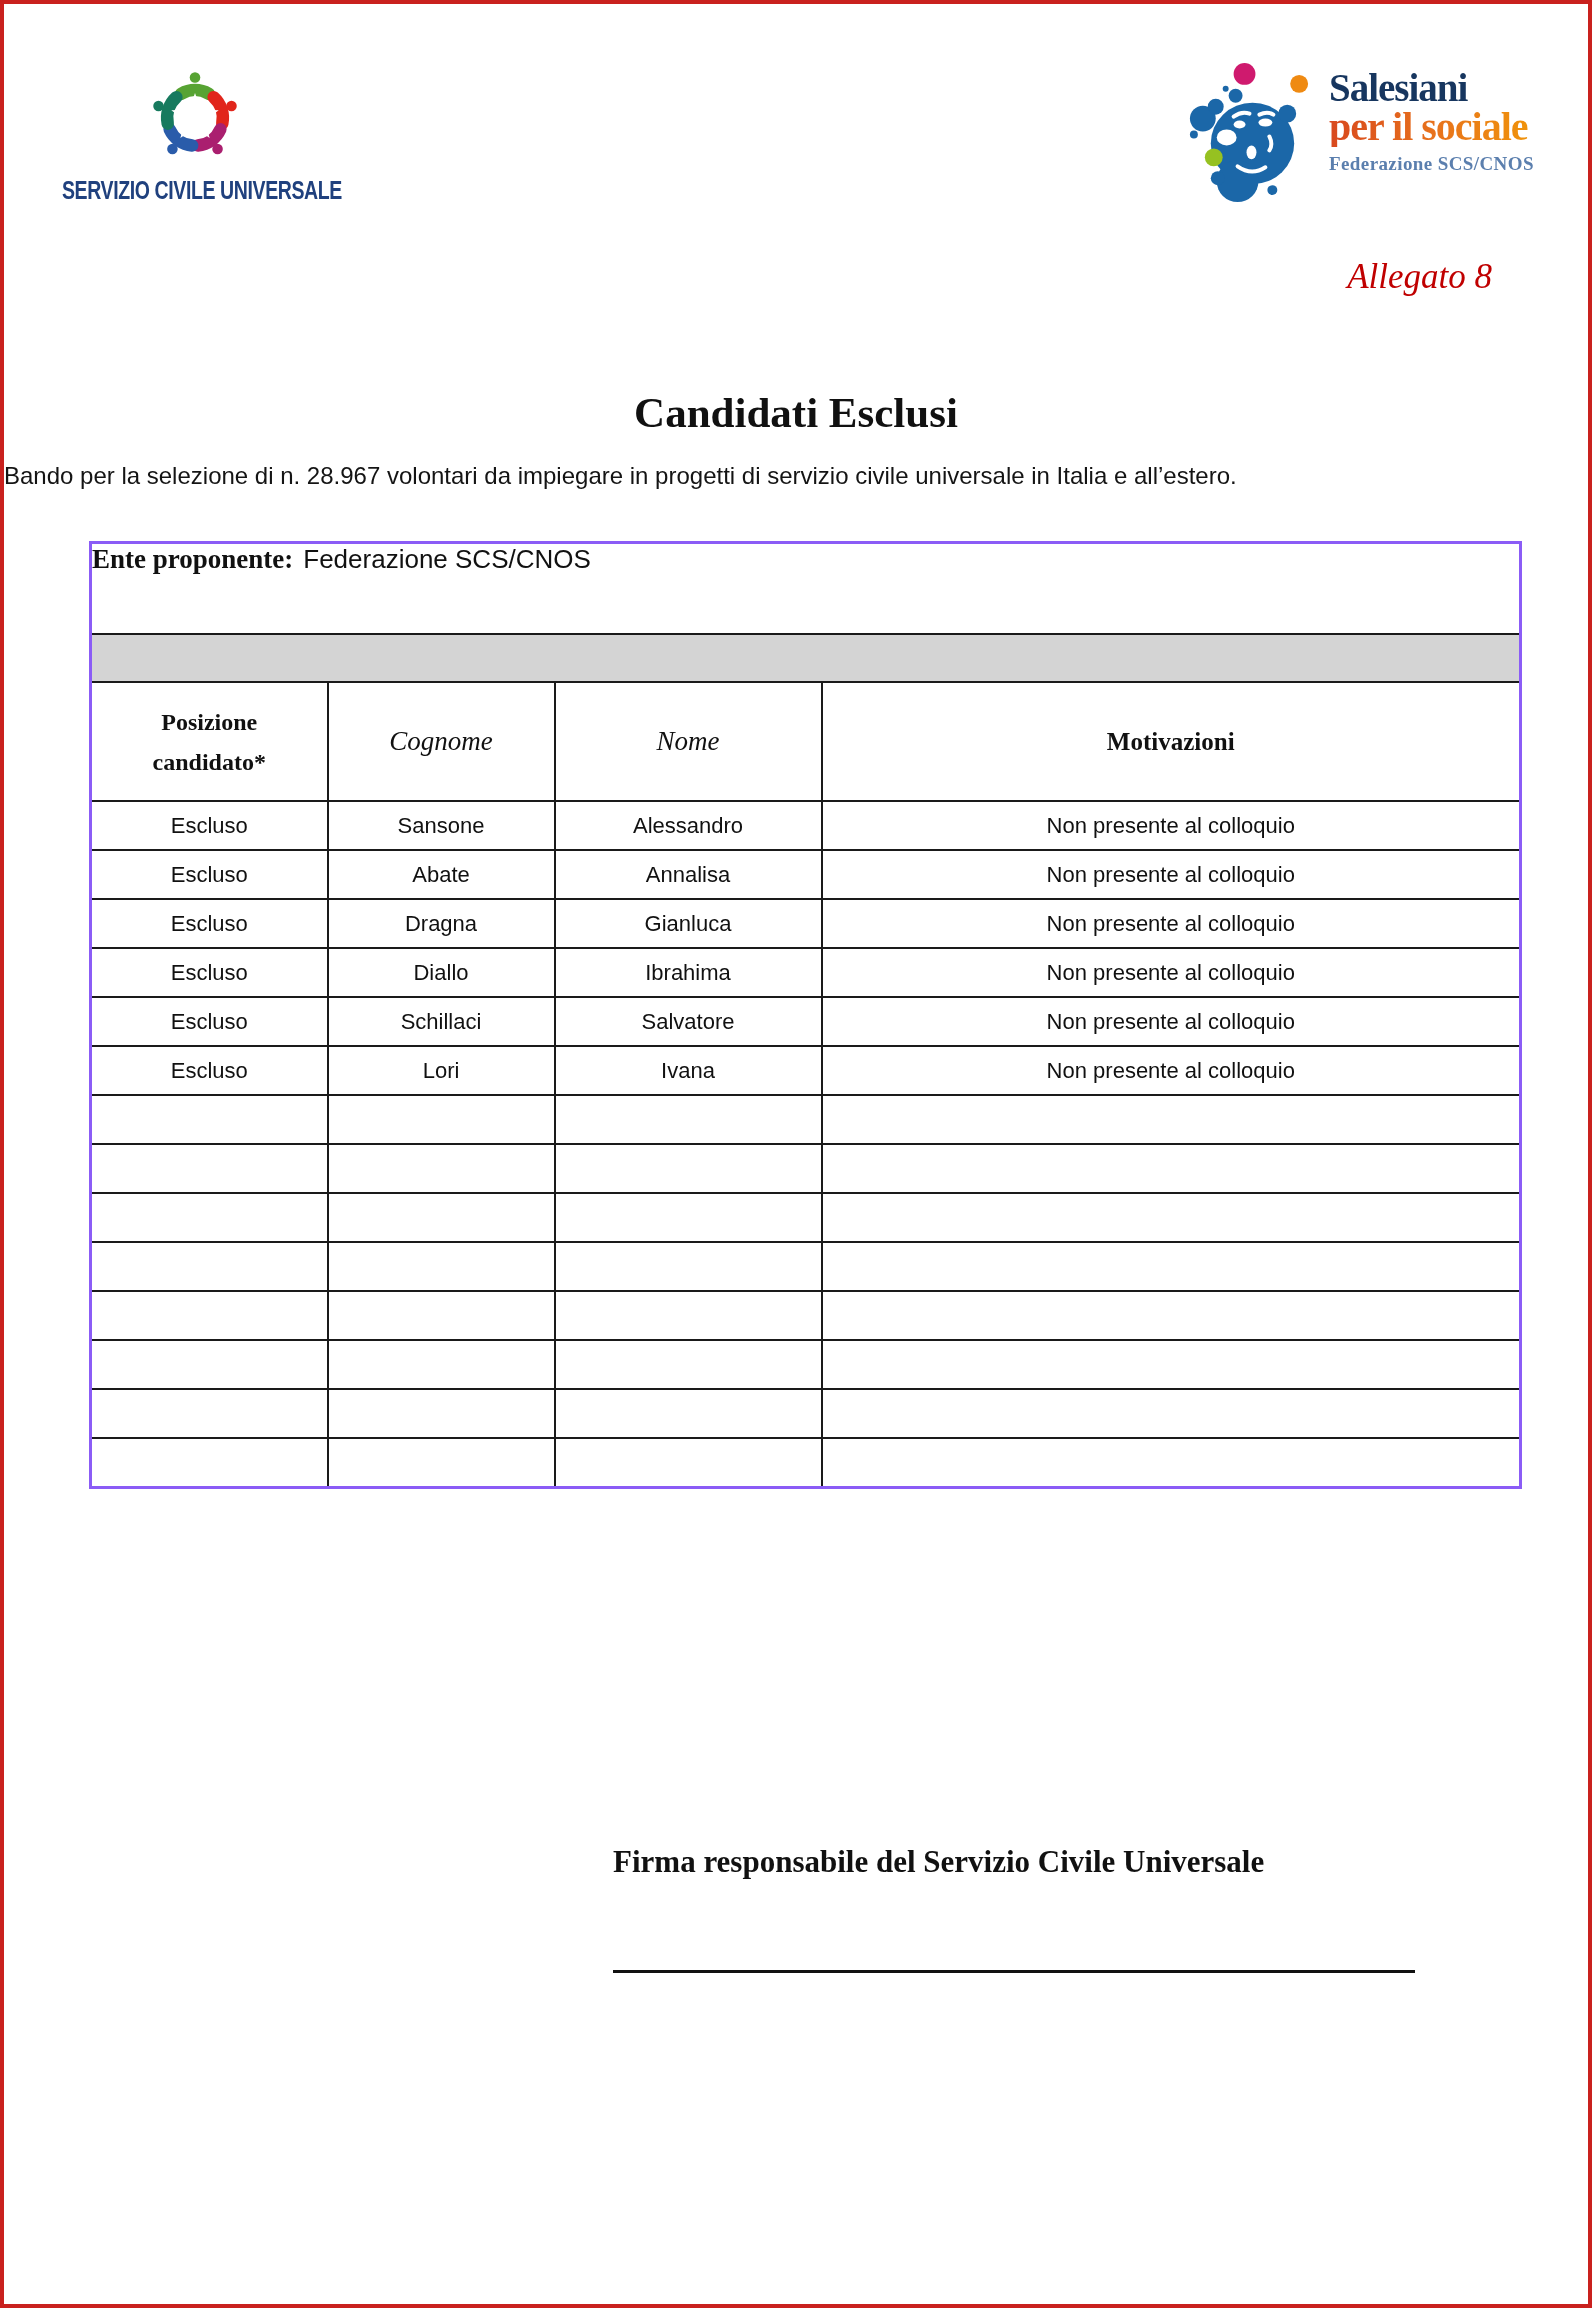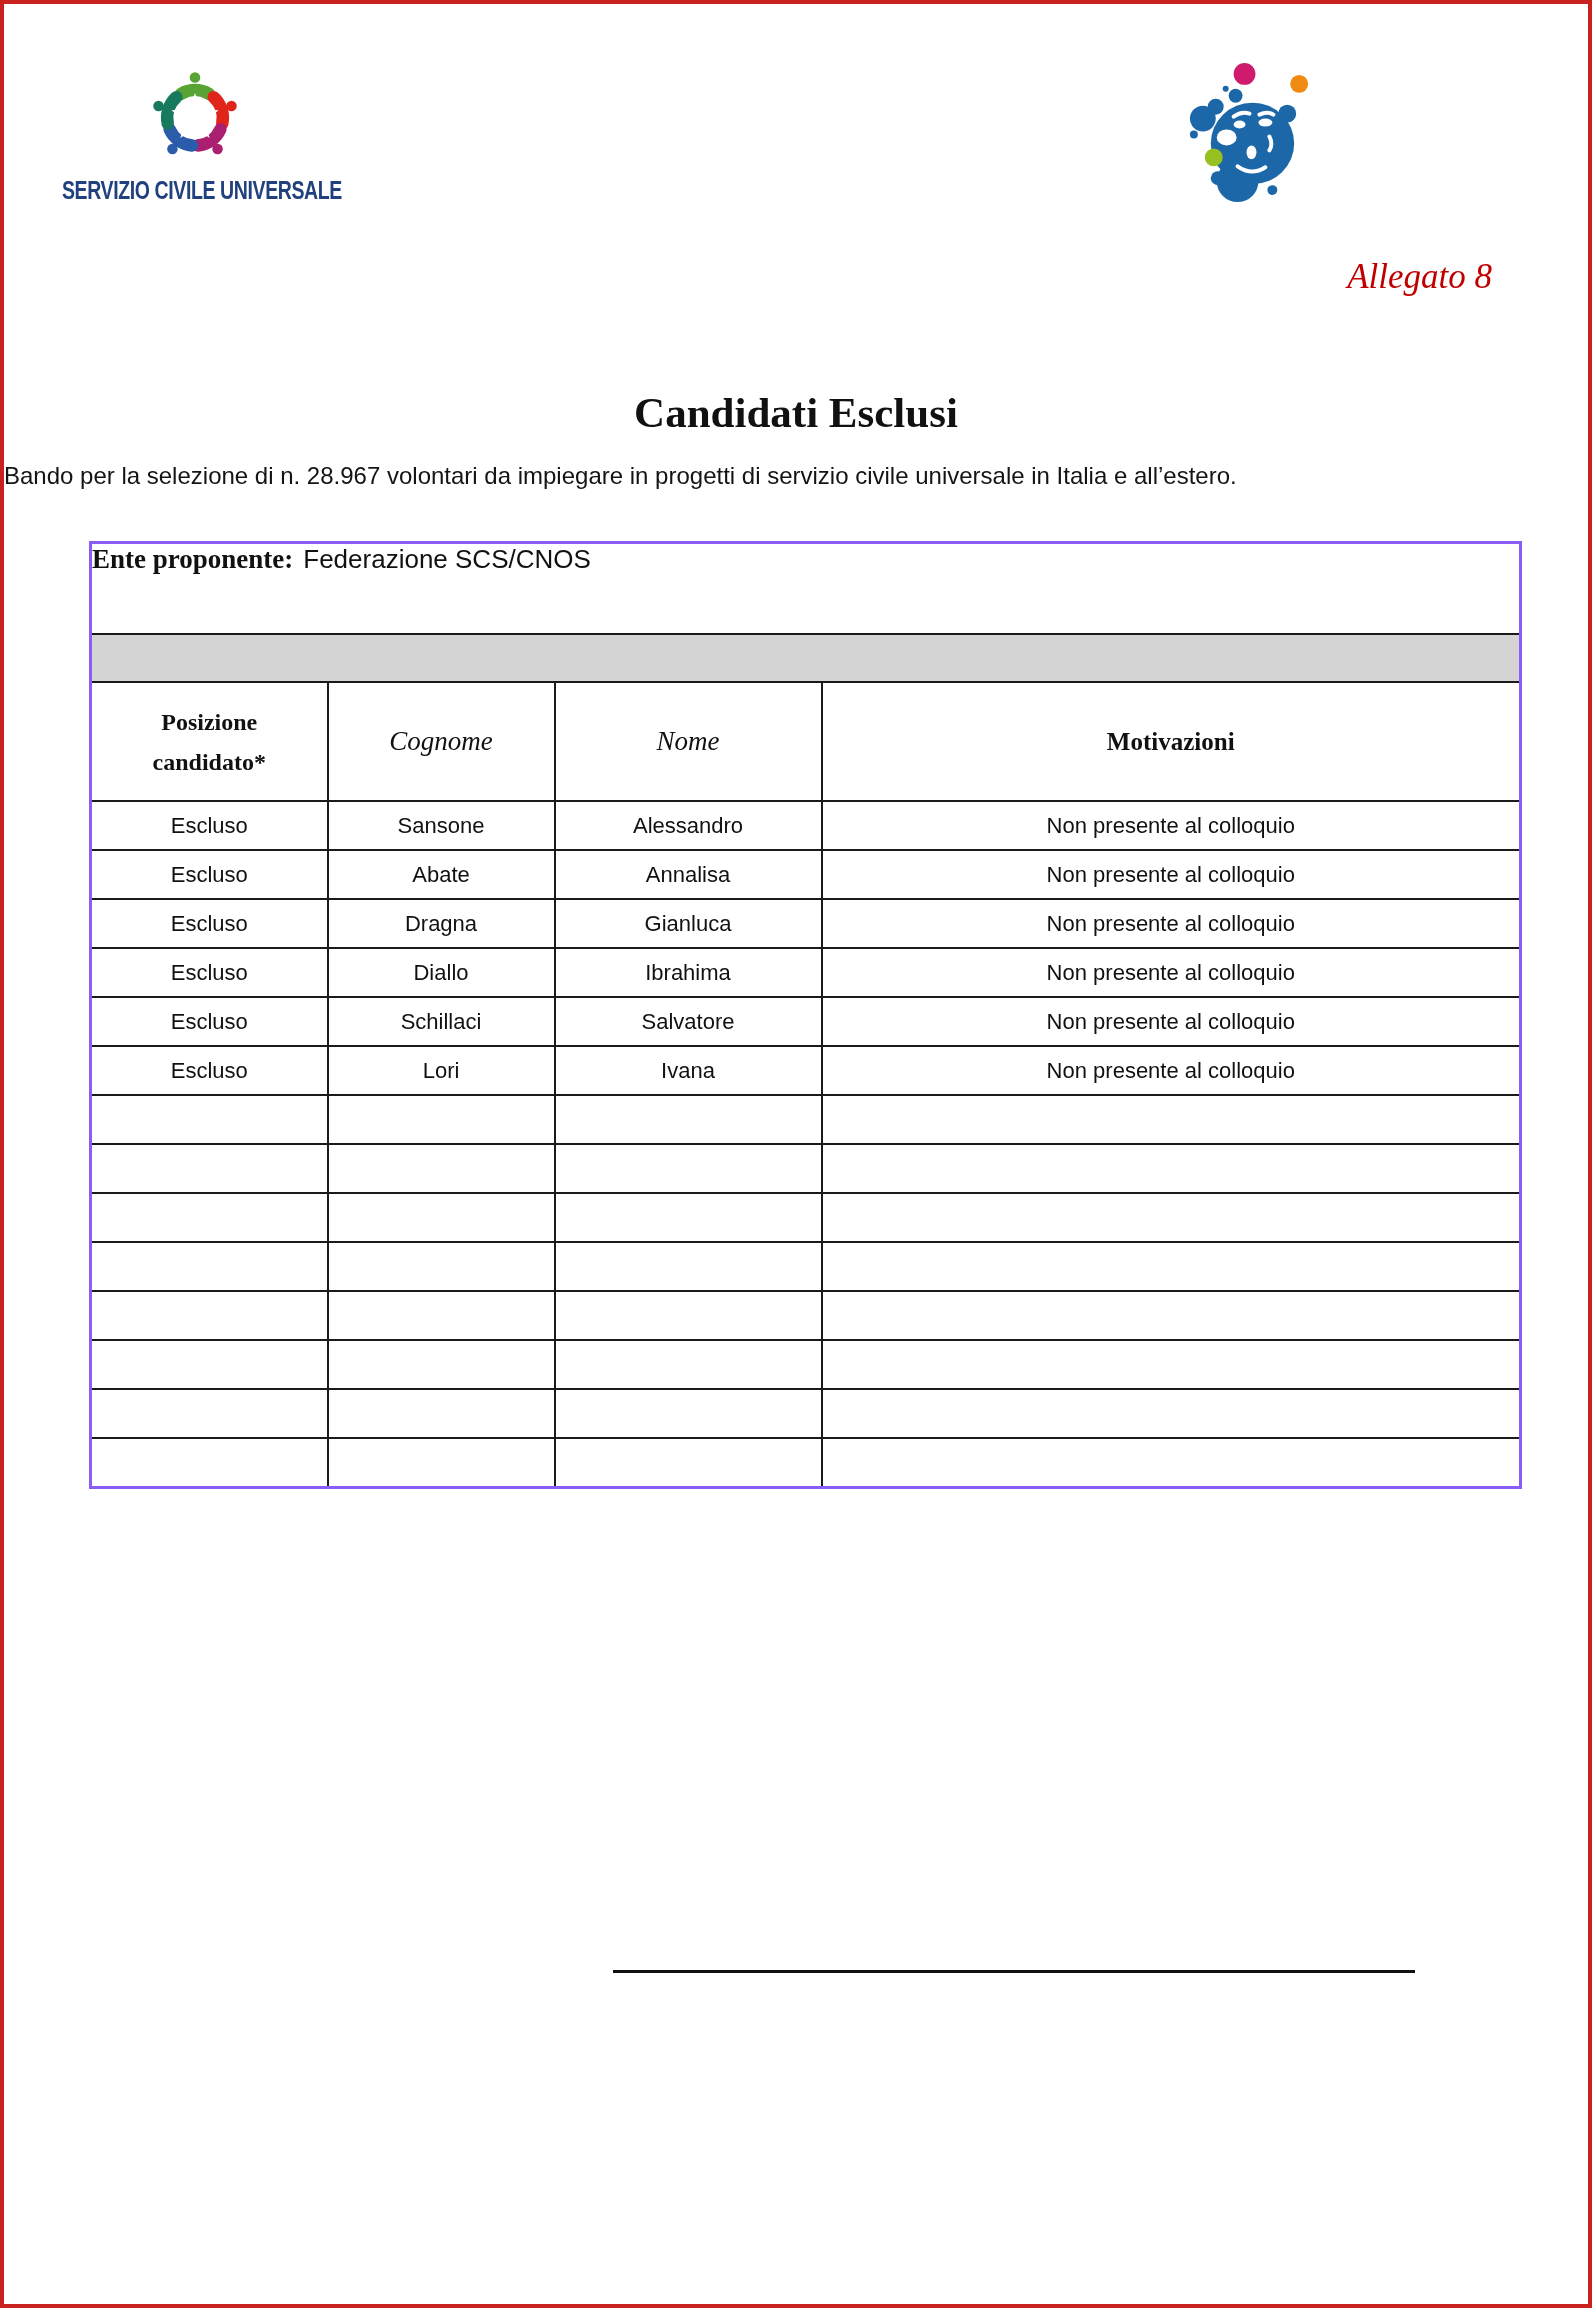--- a/index.html
+++ b/index.html
@@ -138,20 +138,25 @@
         <path d="M56,58 q8,-6 16,-3"></path>
         <path d="M82,56 q8,-4 14,0"></path>
         <path d="M60,108 q14,10 28,1"></path>
         <path d="M92,78 q4,8 0,14"></path>
       </g>
       <circle cx="67" cy="15" r="11" fill="#cf1a6e"></circle>
       <circle cx="122" cy="25" r="9" fill="#ef8a12"></circle>
       <circle cx="36" cy="99" r="9" fill="#96c121"></circle>
     </svg>
   </div>
+  <div class="sal-text">
+    <div class="sal-line1">Salesiani</div>
+    <div class="sal-line2">per il sociale</div>
+    <div class="sal-line3">Federazione SCS/CNOS</div>
+  </div>
 
   <div class="allegato">Allegato 8</div>
 
   <h1 class="doc-title">Candidati Esclusi</h1>
   <div class="doc-subtitle">Bando per la selezione di n. 28.967 volontari da impiegare in progetti di servizio civile  universale in Italia e all’estero.</div>
 
   <table class="main">
     <colgroup>
       <col style="width:237px">
         <col style="width:227px">
@@ -258,16 +263,17 @@
         </tr>
     <tr class="r-empty">
           <td></td>
           <td></td>
           <td></td>
           <td></td>
         </tr>
   </tbody>
     </table>
 
+  <div class="firma">Firma responsabile del Servizio Civile Universale</div>
   <div class="sig-line"></div>
 
 </div>
 
 
 </body></html>

